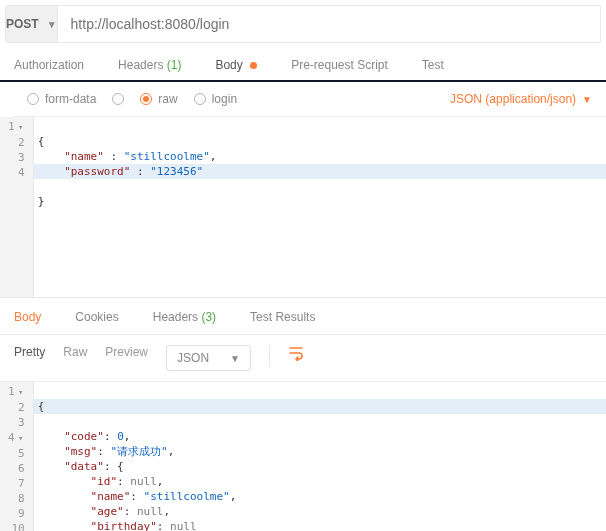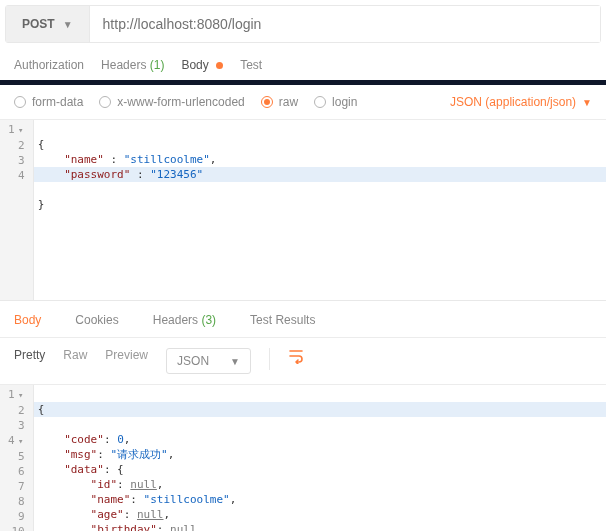--- a/index.html
+++ b/index.html
@@ -1,46 +1,46 @@
 <!DOCTYPE html>
 <html><head>
 <meta charset="utf-8">
 <style>
 * { box-sizing: border-box; margin: 0; padding: 0; }
 body { font-family: "Helvetica Neue", Arial, sans-serif; font-size: 12px; color: #555; width: 606px; background: #fff; }
 .top-bar { display: flex; align-items: stretch; border: 1px solid #e8e8e8; margin: 5px; border-radius: 3px; }
-.method-btn { background: #f0f0f0; border-right: 1px solid #e8e8e8; padding: 10px 16px; display: flex; align-items: center; gap: 8px; color: #666; font-weight: 600; cursor: pointer; }
+.method-btn { background: #f0f0f0; border-right: 1px solid #e8e8e8; padding: 10px 0; display: flex; align-items: center; gap: 8px; color: #666; font-weight: 600; cursor: pointer; }
 .url-input { flex: 1; border: none; padding: 10px 13px; font-size: 14px; color: #737373; outline: none; }
 .chev { font-size: 10px; color: #888; }
 
-.req-tabs { display: flex; gap: 17px; padding: 10px 14px 8px; border-bottom: 5px solid #0f172a; color: #888; }
+.req-tabs { display: flex; gap: 34px; padding: 10px 14px 8px; border-bottom: 2px solid #0f172a; color: #888; }
 .req-tab { cursor: pointer; }
 .req-tab .cnt { color: #57a64a; }
 .req-tab.active { color: #555; }
 .dot { display: inline-block; width: 7px; height: 7px; border-radius: 50%; background: #ff7c3a; margin-left: 4px; vertical-align: middle; }
 
-.body-opts { display: flex; align-items: center; gap: 16px; padding: 10px 14px; border-bottom: 1px solid #ececec; }
+.body-opts { display: flex; align-items: center; gap: 16px; padding: 10px 14px; border-bottom: 1px solid #ececec; margin-left: 13px; }
 .radio { display: inline-flex; align-items: center; gap: 6px; color: #888; cursor: pointer; }
 .rdot { width: 12px; height: 12px; border: 1px solid #b5b5b5; border-radius: 50%; display: inline-flex; align-items: center; justify-content: center; }
 .rdot.on { border-color: #ff7c3a; }
 .rdot.on::after { content: ""; width: 6px; height: 6px; border-radius: 50%; background: #ff7c3a; }
 .content-type { margin-left: auto; color: #ff7c3a; display: flex; align-items: center; gap: 6px; cursor: pointer; }
 .content-type .chev { color: #ff7c3a; }
 
 .editor { display: flex; border-top: 0; min-height: 180px; }
 .gutter { background: #f4f4f4; color: #999; font-family: Menlo, Consolas, monospace; font-size: 11px; text-align: right; padding: 2px 6px; border-right: 1px solid #e8e8e8; user-select: none; min-width: 28px; }
 .gutter .ln { padding: 0 2px; line-height: 15px; }
 .gutter .fold { display: inline-block; width: 8px; text-align: center; color: #999; font-size: 9px; margin-left: 2px; }
 .code { flex: 1; font-family: Menlo, Consolas, monospace; font-size: 11px; padding: 2px 4px; line-height: 15px; white-space: pre; color: #333; }
 .code .line { height: 15px; }
 .code .hl { background: #e4eef9; display: block; margin: 0 -4px; padding: 0 4px; }
 .t-key { color: #8e1a1a; }
 .t-str { color: #1565c0; }
 .t-num { color: #1565c0; }
-.t-null { color: #7b7b7b; text-decoration: underline; }
+.t-null { color: #7b7b7b; }
 .t-p { color: #333; }
 
 .divider { height: 1px; background: #e8e8e8; margin-top: 0; }
 
 .res-tabs { display: flex; gap: 34px; padding: 12px 14px 10px; color: #888; border-bottom: 1px solid #ececec; }
 .res-tab.active { color: #ff7c3a; }
 
 .res-toolbar { display: flex; gap: 18px; padding: 10px 14px; color: #999; border-bottom: 1px solid #ececec; }
 .res-toolbar .btn.on { color: #555; }
 .fmt-dd { border: 1px solid #e0e0e0; border-radius: 3px; padding: 5px 10px; display: flex; align-items: center; gap: 21px; color: #888; cursor: pointer; }
@@ -63,31 +63,31 @@
 <div class="req-tabs">
   <span class="req-tab">Authorization</span>
   <span class="req-tab">
     <span>Headers</span>
     <span class="cnt">(1)</span>
   </span>
   <span class="req-tab active">
     <span>Body</span>
     <span class="dot"></span>
   </span>
+  <span class="req-tab">Pre-request Script</span>
   <span class="req-tab">Test</span>
 </div>
 
 <div class="body-opts">
   <label class="radio">
       <span class="rdot"></span>
       <span>form-data</span>
     </label>
   <label class="radio">
       <span class="rdot"></span>
-      <span>x-www-form-urlencoded</span>
     </label>
   <label class="radio">
       <span class="rdot on"></span>
       <span>raw</span>
     </label>
   <label class="radio">
       <span class="rdot"></span>
       <span>login</span>
     </label>
   <span class="content-type">

